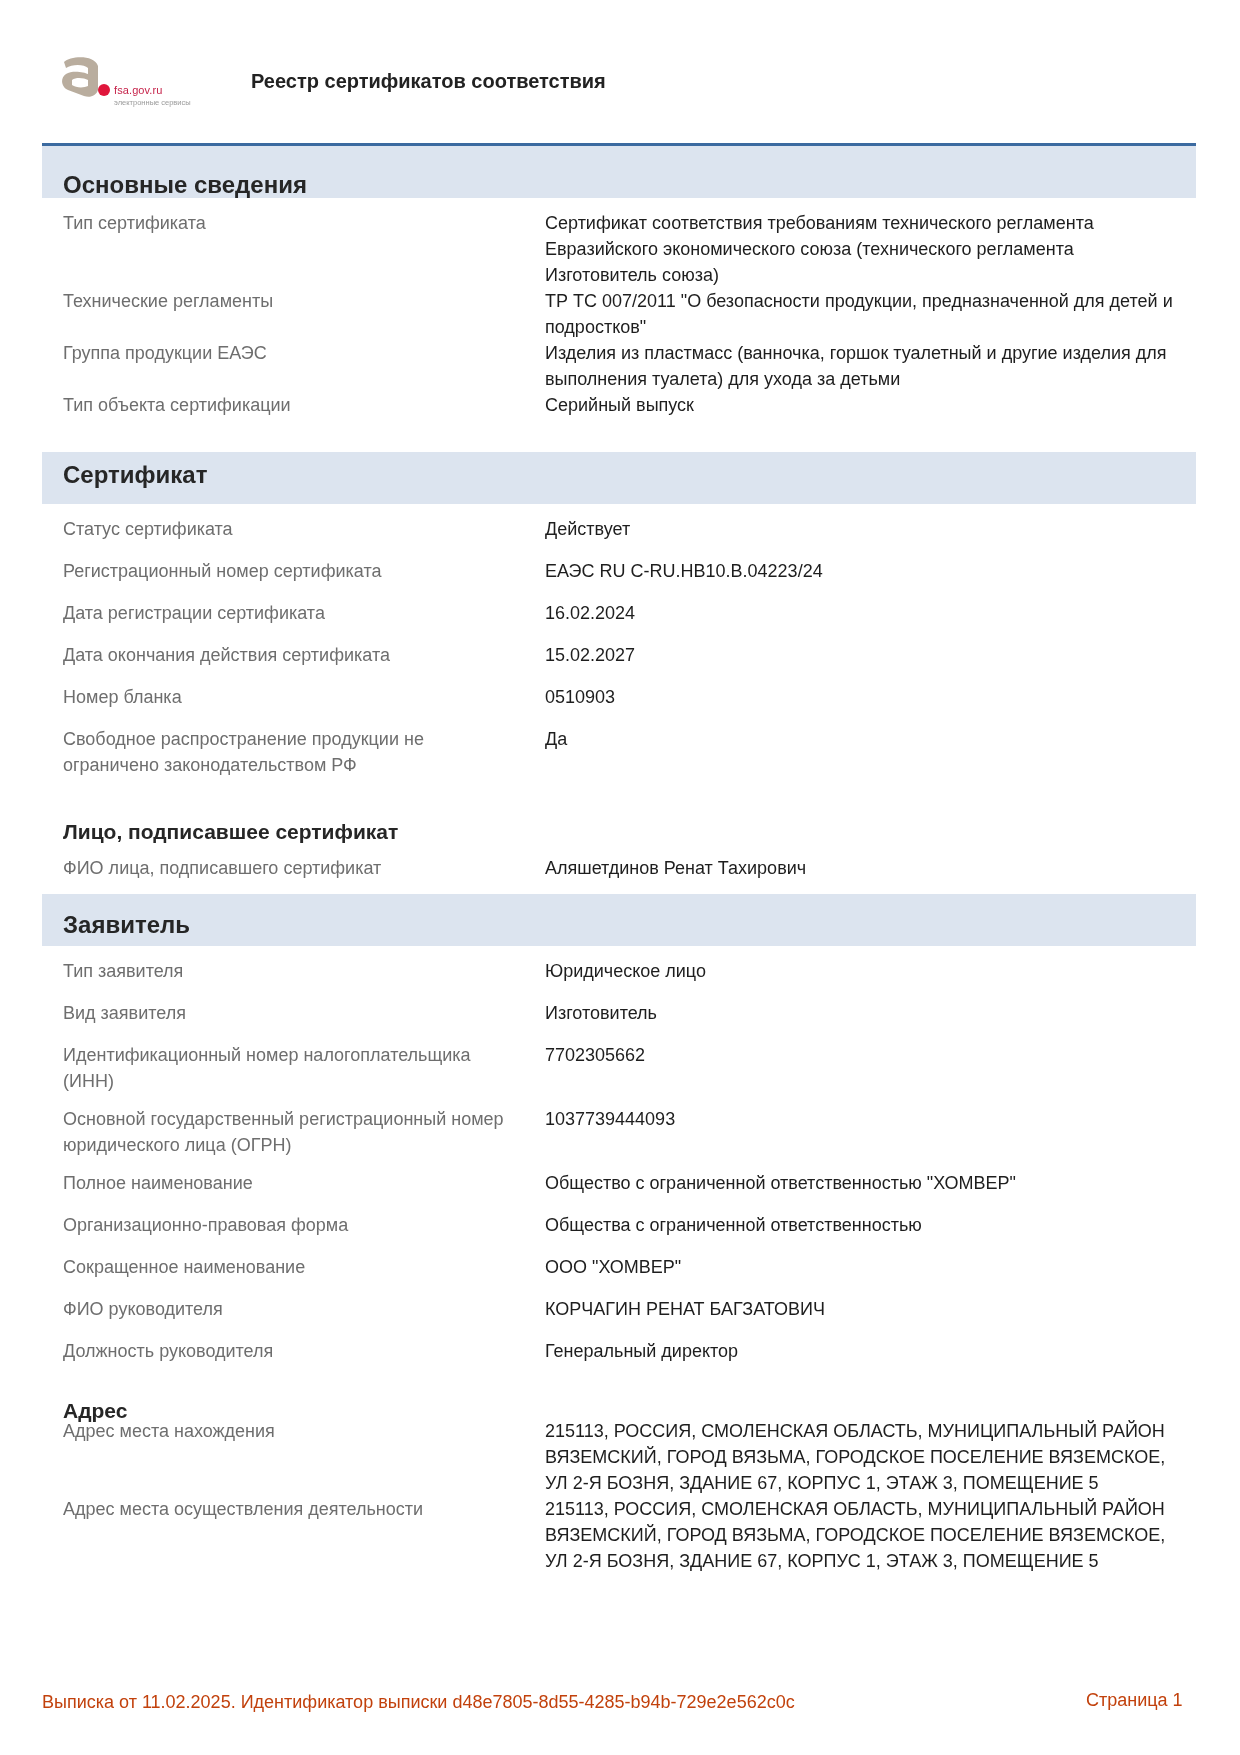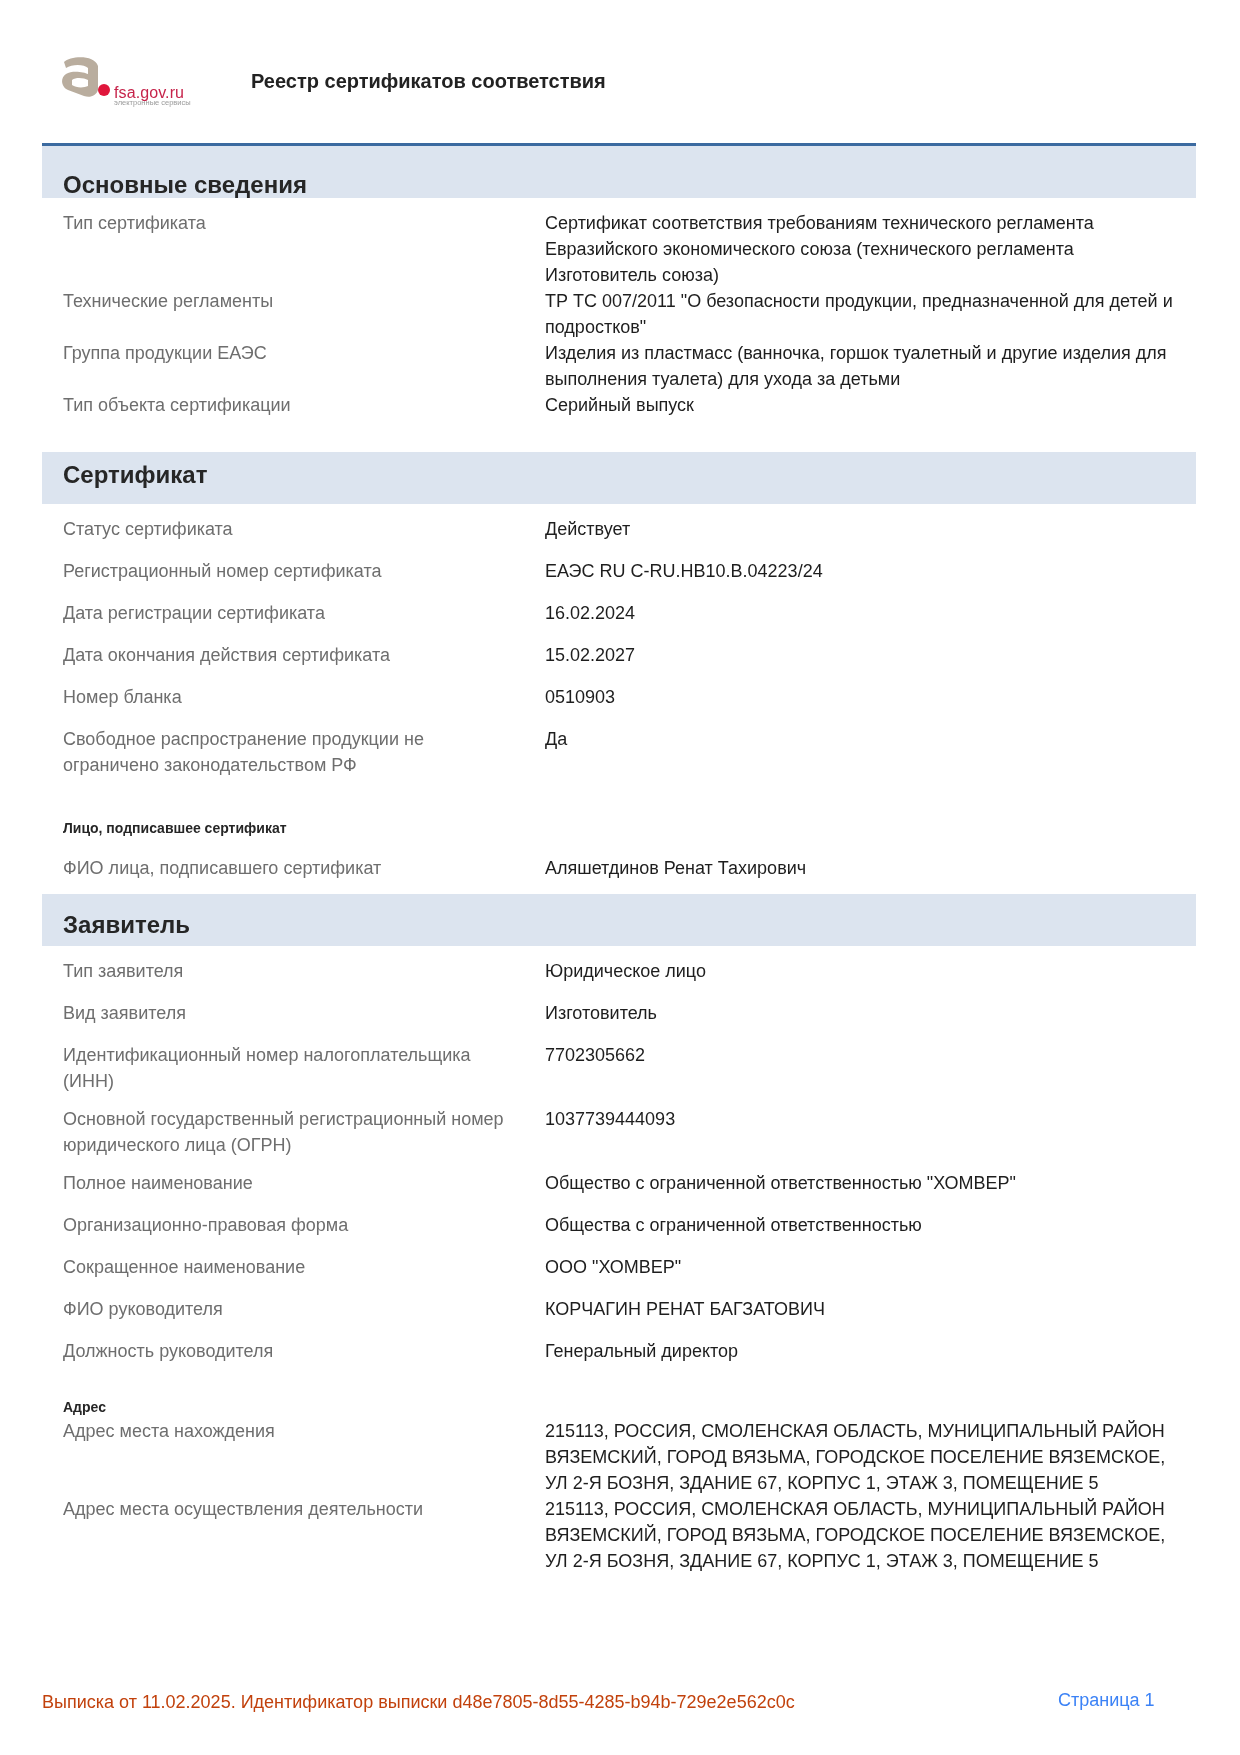--- a/index.html
+++ b/index.html
@@ -34,21 +34,21 @@
       left: 0;
       top: 0;
       width: 150px;
       height: 54px;
     }
     .logo svg { display: block; }
     .logo-site {
       position: absolute;
       left: 54px;
       top: 28px;
-      font-size: 16px;
+      font-size: 11px;
       color: #c6234a;
       letter-spacing: 0.1px;
     }
     .logo-sub {
       position: absolute;
       left: 54px;
       top: 42px;
       font-size: 7.5px;
       color: #9a9a9a;
       white-space: nowrap;
@@ -82,21 +82,21 @@
       position: absolute;
       left: 21px;
       font-size: 24px;
       font-weight: bold;
       color: #262626;
       white-space: nowrap;
     }
     .subsection-title {
       position: absolute;
       left: 21px;
-      font-size: 14px;
+      font-size: 21px;
       font-weight: bold;
       color: #262626;
       white-space: nowrap;
     }
     .row {
       position: absolute;
       left: 0;
       width: 1154px;
     }
     .label {
@@ -119,24 +119,24 @@
     .footer-left {
       position: absolute;
       left: 42px;
       top: 1692px;
       font-size: 18px;
       color: #c2410c;
       white-space: nowrap;
     }
     .footer-right {
       position: absolute;
-      left: 1058px;
+      left: 1086px;
       top: 1690px;
       font-size: 18px;
-      color: #3b82f6;
+      color: #c2410c;
       white-space: nowrap;
     }
   </style>
 </head>
 <body>
 
 <div class="page">
 
   <div class="header">
     <div class="logo">

